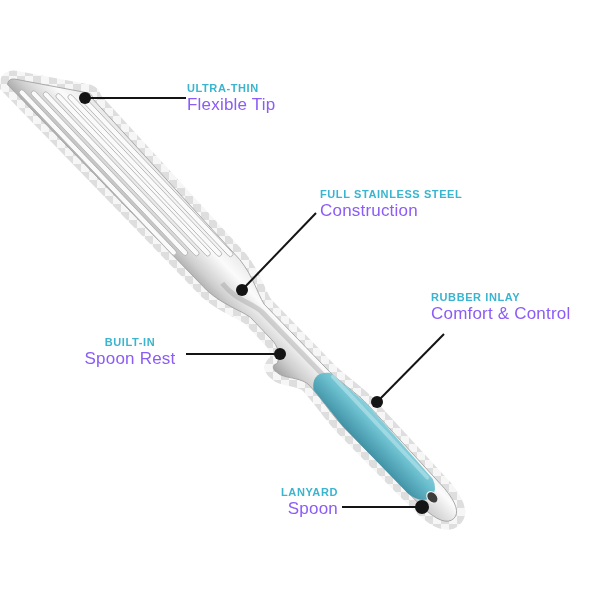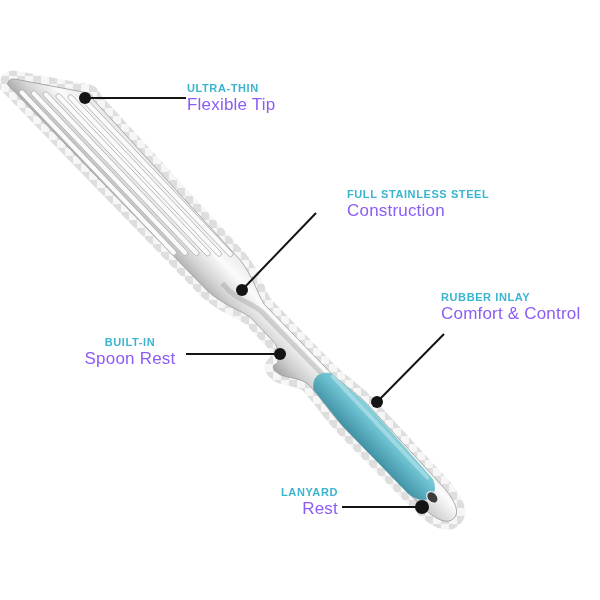--- a/index.html
+++ b/index.html
@@ -24,22 +24,22 @@
     display:block;
     color:#8b5cf6;
     font-size:17px;
     font-weight:400;
     letter-spacing:0.2px;
     text-shadow:0 0 2px #ffffff;
     white-space:nowrap;
     margin-top:1px;
   }
   .c-ultra-thin{left:187px;top:83px;text-align:left;}
-  .c-stainless{left:320px;top:189px;text-align:left;margin-left:27px;}
-  .c-rubber{left:441px;top:292px;text-align:left;}
+  .c-stainless{left:320px;top:189px;text-align:left;}
+  .c-rubber{left:431px;top:292px;text-align:left;}
   .c-spoonrest{left:80px;top:337px;width:100px;text-align:center;}
   .c-lanyard{left:238px;top:487px;width:100px;text-align:right;}
 </style>
 </head>
 <body>
 
 <div id="stage">
 
   <svg width="600" height="600" viewBox="0 0 600 600">
     <defs>
@@ -128,16 +128,16 @@
     <span class="sub">Comfort &amp; Control</span>
   </div>
 
   <div class="callout c-spoonrest">
     <span class="title">BUILT-IN</span>
     <span class="sub">Spoon Rest</span>
   </div>
 
   <div class="callout c-lanyard">
     <span class="title">LANYARD</span>
-    <span class="sub">Rest</span>
+    <span class="sub">Spoon</span>
   </div>
 
 </div>
 
 </body></html>

